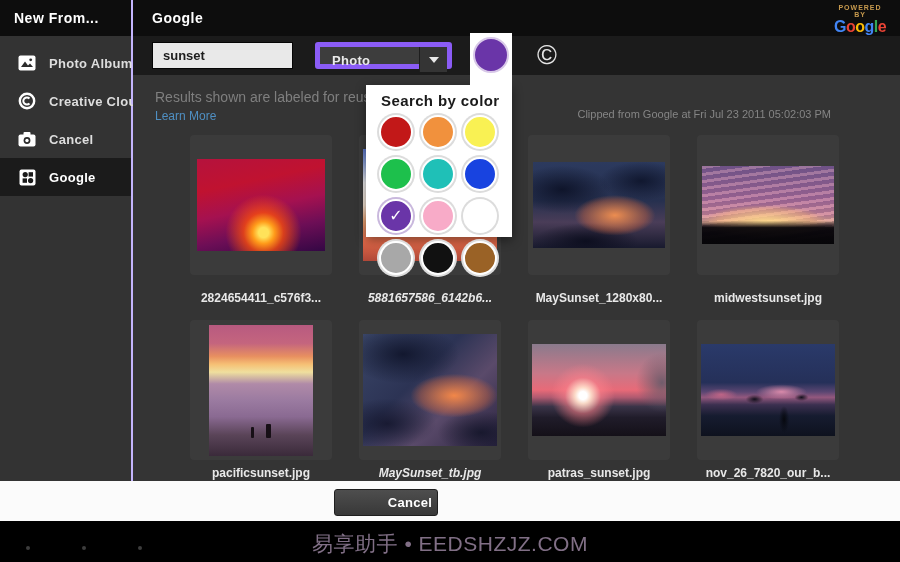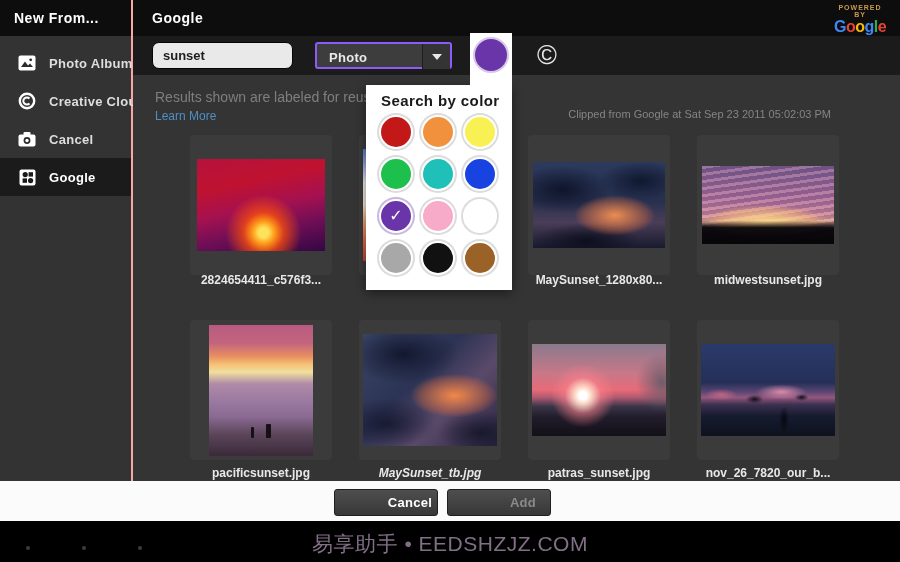--- a/index.html
+++ b/index.html
@@ -1,18 +1,18 @@
 <!DOCTYPE html>
 <html><head>
 <meta charset="utf-8">
 <style>
   * { margin:0; padding:0; box-sizing:border-box; }
   html,body { background:#000; }
   body { font-family:"Liberation Sans","DejaVu Sans",sans-serif; }
-  #app { position:relative; width:900px; height:562px; background:#fca5a5; overflow:hidden; }
+  #app { position:relative; width:900px; height:562px; background:#c4b5fd; overflow:hidden; }
 
   
   .titlebar { position:absolute; top:0; height:36px; background:#0d0d0d; }
   #sidebar-titlebar { left:0; width:131px; }
   #main-titlebar { left:133px; width:767px; }
   .titlebar .bar-title { position:absolute; left:14px; top:10px; color:#fff; font-size:14px; font-weight:700; letter-spacing:.5px; }
   #main-titlebar .bar-title { left:19px; }
   #powered-by { position:absolute; right:14px; top:4px; width:52px; text-align:center; }
   #powered-by .pb-label { display:block; font-size:7px; color:#c79a4e; letter-spacing:1px; font-weight:700; }
   #google-logo span { font-size:16px; font-weight:700; letter-spacing:-0.5px; }
@@ -20,38 +20,38 @@
   
   #sidebar { position:absolute; left:0; top:36px; width:131px; height:445px; background:#333333; padding-top:8px; }
   .side-item { position:relative; height:38px; display:flex; align-items:center; padding-left:18px; gap:13px; cursor:pointer; }
   .side-item .label { color:#dedede; font-size:13px; font-weight:700; letter-spacing:.3px; white-space:nowrap; }
   .side-item.selected { background:#1b1b1b; }
   .side-item.selected .label { color:#ffffff; }
   .side-icon { width:18px; height:18px; display:flex; align-items:center; justify-content:center; flex:0 0 18px; }
 
   
   #search-row { position:absolute; left:133px; top:36px; width:767px; height:39px; background:#1b1b1b; }
-  #search-input { position:absolute; left:19px; top:6px; width:141px; height:27px; background:#e9e9e9; border:1px solid #050505; border-radius:7px; font-family:"Liberation Sans","DejaVu Sans",sans-serif; font-size:13px; font-weight:700; color:#1d1d1d; padding:0 10px; outline:none; }
-  #type-dropdown { position:absolute; left:182px; top:6px; width:137px; height:27px; background:#3d3d3d; border:2px solid #8b5cf6; border-radius:3px; cursor:pointer;text-decoration:underline; }
+  #search-input { position:absolute; left:19px; top:6px; width:141px; height:27px; background:#e9e9e9; border:1px solid #050505; border-radius:0; font-family:"Liberation Sans","DejaVu Sans",sans-serif; font-size:13px; font-weight:700; color:#1d1d1d; padding:0 10px; outline:none; }
+  #type-dropdown { position:absolute; left:182px; top:6px; width:137px; height:27px; background:#3d3d3d; border:5px solid #8b5cf6; border-radius:3px; cursor:pointer;text-decoration:underline; }
   #type-dropdown .dd-label { position:absolute; left:12px; top:6px; color:#eaeaea; font-size:13px; font-weight:700; letter-spacing:.3px; }
   #type-dropdown .dd-arrow-box { position:absolute; right:0; top:0; width:28px; height:25px; background:#343434; border-left:1px solid #1e1e1e; display:flex; align-items:center; justify-content:center; }
   .dd-arrow { width:0; height:0; border-left:5px solid transparent; border-right:5px solid transparent; border-top:6px solid #e8e8e8; }
   #copyright-btn { position:absolute; left:398px; top:2px; width:32px; height:34px; color:#e4e4e4; font-size:27px; line-height:34px; text-align:center; cursor:pointer; }
 
   
   #content { position:absolute; left:133px; top:75px; width:767px; height:406px; background:#343434; overflow:hidden; }
   #results-note { position:absolute; left:22px; top:14px; color:#7f7f7f; font-size:14px; white-space:nowrap; }
   #learn-more { position:absolute; left:22px; top:34px; color:#4f8fc2; font-size:12px; cursor:pointer; }
   #clip-info { position:absolute; right:69px; top:33px; color:#858585; font-size:11px; }
 
   .card { position:absolute; width:142px; height:140px; background:#3b3b3b; border-radius:4px; display:flex; align-items:center; justify-content:center; cursor:pointer; }
   .fname { position:absolute; width:142px; text-align:center; color:#e8e8e8; font-size:12px; font-weight:700; white-space:nowrap; overflow:hidden; }
   .r1 { top:60px; } .r2 { top:245px; }
   .c1 { left:57px; } .c2 { left:226px;font-style:italic; } .c3 { left:395px; } .c4 { left:564px; }
-  .fn-r1 { top:198px; } .fn-r2 { top:391px; }
+  .fn-r1 { top:216px; } .fn-r2 { top:391px; }
 
   .photo { position:relative; }
   .p-red-sun { width:128px; height:92px;
     background:
       radial-gradient(circle at 52% 80%, #ffe25a 0 5px, #ff9b1a 11px, rgba(255,80,10,.75) 20px, rgba(200,30,40,0) 38px),
       linear-gradient(168deg, #b5123d 0%, #c01230 28%, #a51150 52%, #6d0e56 74%, #330744 100%); }
   .p-partial-hidden { width:134px; height:112px;
     background: linear-gradient(to bottom, #5a74c8 0%, #8aa0d8 12%, #e8e8ea 30%, #f0e0d0 50%, #e8a070 65%, #e06848 82%, #b04838 100%); }
   .p-dark-clouds { width:132px; height:86px;
     background:
@@ -87,21 +87,21 @@
       radial-gradient(ellipse 34px 10px at 60% 52%, rgba(240,150,180,.85), transparent 75%),
       radial-gradient(ellipse 22px 8px at 15% 55%, rgba(220,110,140,.7), transparent 75%),
       radial-gradient(ellipse 8px 4px at 75% 58%, rgba(10,12,22,.95), transparent 90%),
       radial-gradient(ellipse 10px 5px at 40% 60%, rgba(10,12,22,.95), transparent 90%),
       radial-gradient(ellipse 6px 16px at 62% 82%, rgba(6,8,14,.98), transparent 85%),
       linear-gradient(to bottom, #2a3a6a 0%, #253059 42%, #5a4672 52%, #93587e 58%, #3c3050 66%, #161c30 78%, #0e121e 100%); }
 
   
   #popup-anchor { position:absolute; left:470px; top:33px; width:42px; height:52px; background:#fff; z-index:30; }
   #selected-color-circle { position:absolute; left:3px; top:4px; width:36px; height:36px; border-radius:50%; border:2px solid #d8c8e8; cursor:pointer; }
-  #popup-panel { position:absolute; left:366px; top:85px; width:146px; height:205px; background:#fff; z-index:29; box-shadow:0 3px 10px rgba(0,0,0,.45); }
+  #popup-panel { position:absolute; left:366px; top:85px; width:146px; height:152px; background:#fff; z-index:29; box-shadow:0 3px 10px rgba(0,0,0,.45); }
   #popup-title { position:absolute; left:15px; top:7px; color:#1a1a1a; font-size:15px; font-weight:700; letter-spacing:.4px; white-space:nowrap; }
   #swatch-grid { position:absolute; left:13px; top:30px; width:120px; display:grid; grid-template-columns:repeat(3,34px); grid-auto-rows:34px; column-gap:8px; row-gap:8px; }
   .swatch { width:34px; height:34px; border-radius:50%; border:2px solid #fff; box-shadow:0 0 0 2px #dcdcdc; display:flex; align-items:center; justify-content:center; cursor:pointer; }
   .swatch.selected { box-shadow:0 0 0 2px #c9b8dd; }
   .swatch .check { color:#fff; font-size:16px; font-weight:700; line-height:1; }
 
   
   #footer-band { position:absolute; left:0; top:481px; width:900px; height:40px; background:#fbfbfb; }
   .footer-btn { position:absolute; top:8px; width:104px; height:27px; background:linear-gradient(#4e4e4e,#383838); border:1px solid #1f1f1f; border-radius:3px; color:#fff; font-size:13px; font-weight:700; text-align:center; line-height:25px; letter-spacing:.3px; cursor:pointer;padding-left:48px; }
   #cancel-btn { left:334px; }
@@ -179,21 +179,21 @@
       <span class="dd-arrow-box">
           <span class="dd-arrow"></span>
         </span>
     </div>
     <div id="copyright-btn">©</div>
   </div>
 
   <div id="content">
     <span id="results-note">Results shown are labeled for reuse with</span>
     <span id="learn-more">Learn More</span>
-    <span id="clip-info">Clipped from Google at Sat Sep 23 2011 05:02:03 PM</span>
+    <span id="clip-info">Clipped from Google at Fri Jul 23 2011 05:02:03 PM</span>
 
     <div class="card r1 c1">
         <div class="photo p-red-sun"></div>
       </div>
     <div class="card r1 c2">
         <div class="photo p-partial-hidden"></div>
       </div>
     <div class="card r1 c3">
         <div class="photo p-dark-clouds"></div>
       </div>
@@ -241,21 +241,20 @@
         <div class="swatch" style="background: rgb(248, 171, 200);"></div>
         <div class="swatch" style="background: rgb(255, 255, 255);"></div>
         <div class="swatch" style="background: rgb(168, 168, 168);"></div>
         <div class="swatch" style="background: rgb(17, 17, 17);"></div>
         <div class="swatch" style="background: rgb(154, 98, 38);"></div>
       </div>
   </div>
 
   <div id="footer-band">
     <div class="footer-btn" id="cancel-btn">Cancel</div>
-    <div class="footer-btn" id="add-btn">Add</div>
   </div>
 
   <div id="bottom-band">
     <span class="sys-dot" style="left:26px"></span>
     <span class="sys-dot" style="left:82px"></span>
     <span class="sys-dot" style="left:138px"></span>
     <div id="watermark">易享助手 • EEDSHZJZ.COM</div>
   </div>
 
 </div>

